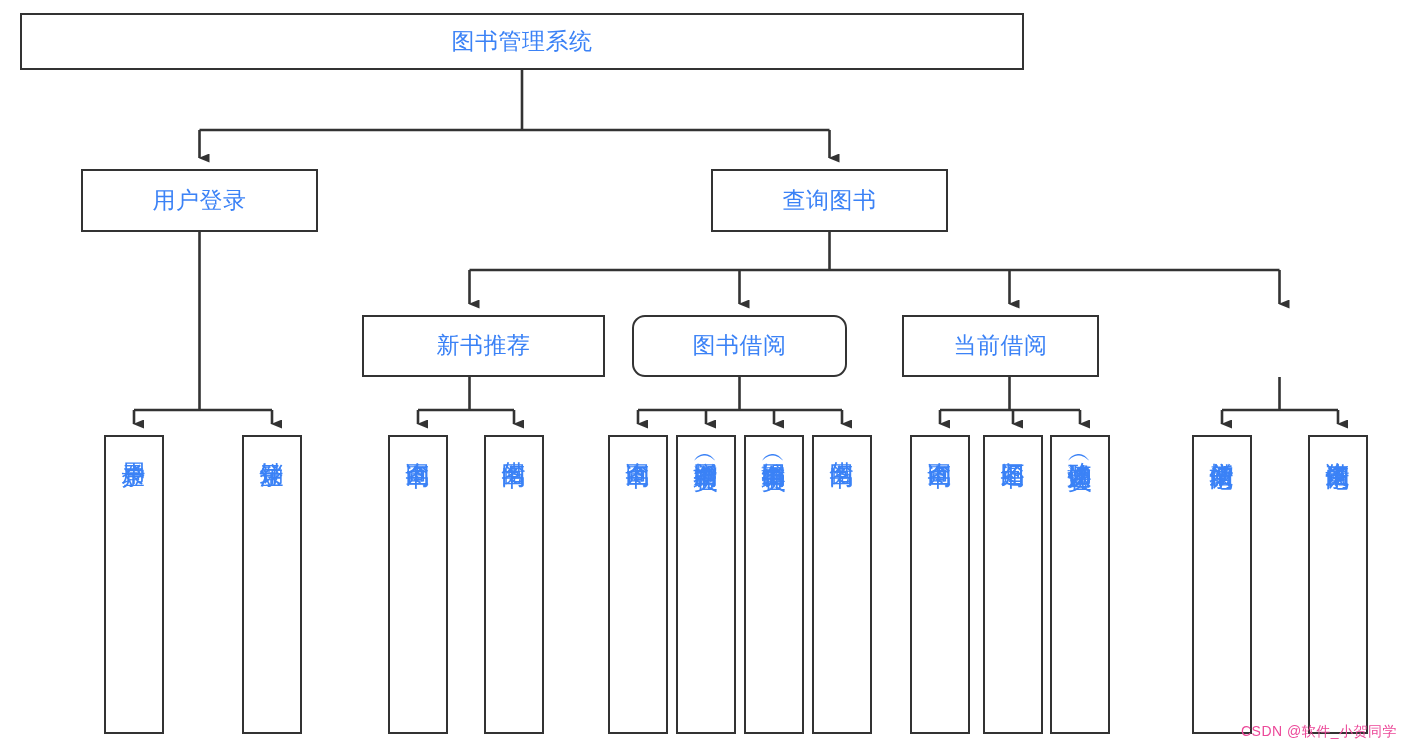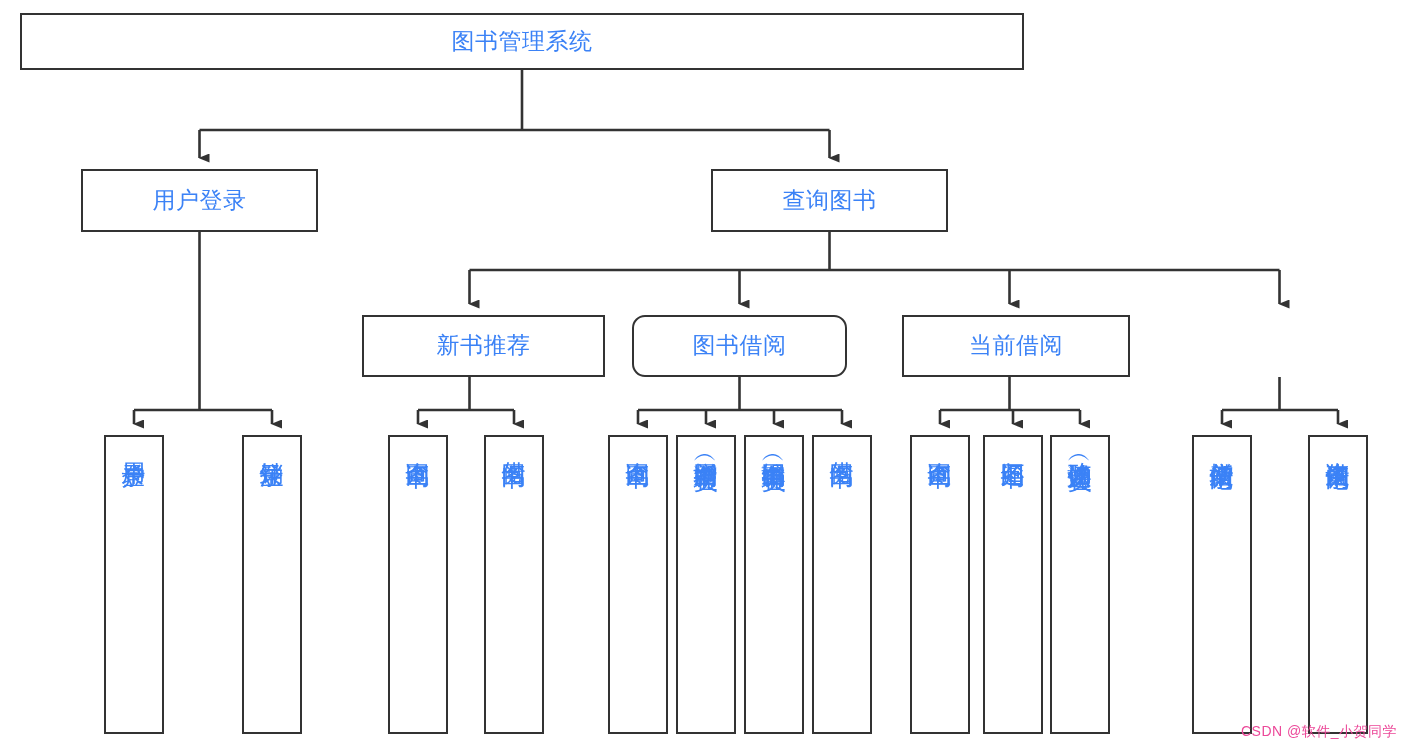--- a/index.html
+++ b/index.html
@@ -131,21 +131,21 @@
   <div class="node horiz" style="left: 711px; top: 169px; width: 237px; height: 63px;">
     <span class="node-label">查询图书</span>
   </div>
 
   <div class="node horiz" style="left: 362px; top: 315px; width: 243px; height: 62px;">
     <span class="node-label">新书推荐</span>
   </div>
   <div class="node horiz" style="left: 632px; top: 315px; width: 215px; height: 62px; border-radius: 13px;">
     <span class="node-label">图书借阅</span>
   </div>
-  <div class="node horiz" style="left: 902px; top: 315px; width: 228px; height: 62px;">
+  <div class="node horiz" style="left: 902px; top: 315px; width: 197px; height: 62px;">
     <span class="node-label">当前借阅</span>
   </div>
 
   <div class="node leaf" style="left: 104px; top: 435px; width: 60px; height: 299px;">
     <span class="node-label">用户登录</span>
   </div>
   <div class="node leaf" style="left: 242px; top: 435px; width: 60px; height: 299px;">
     <span class="node-label">注销登录</span>
   </div>
   <div class="node leaf" style="left: 388px; top: 435px; width: 60px; height: 299px;">

